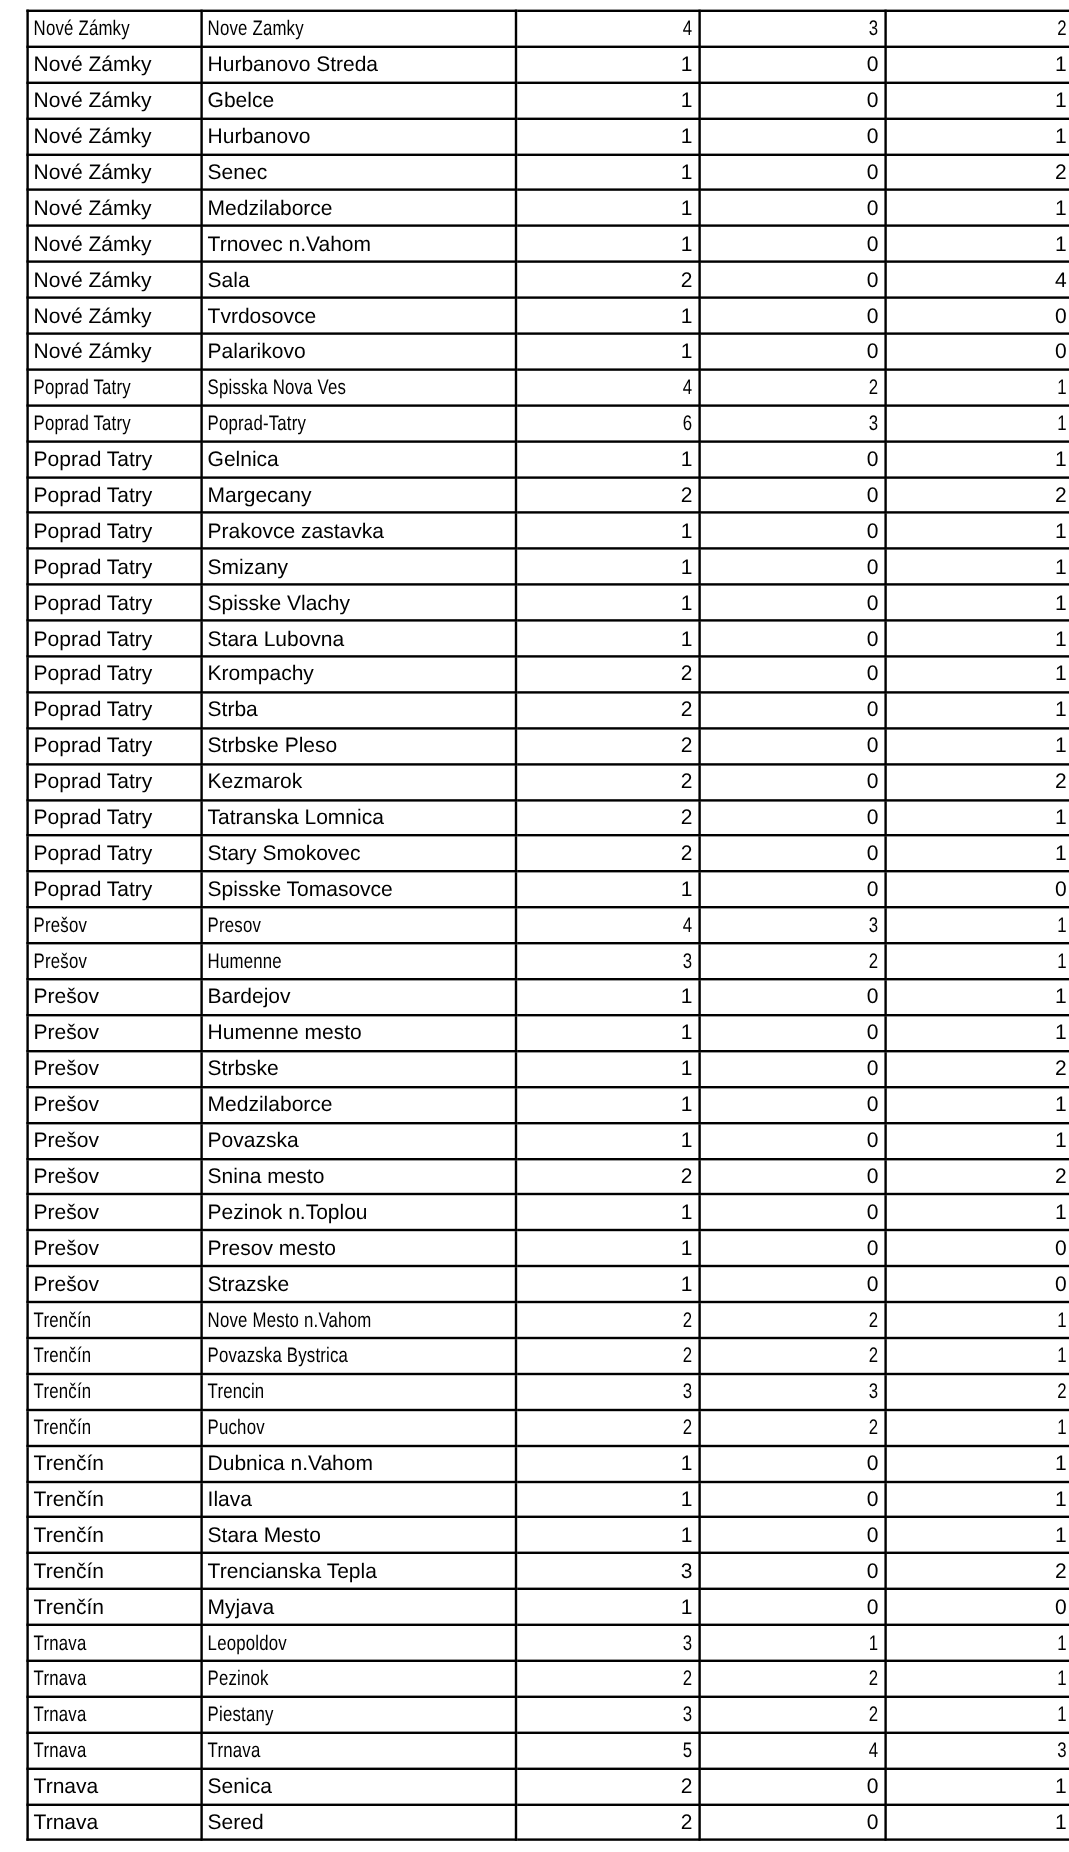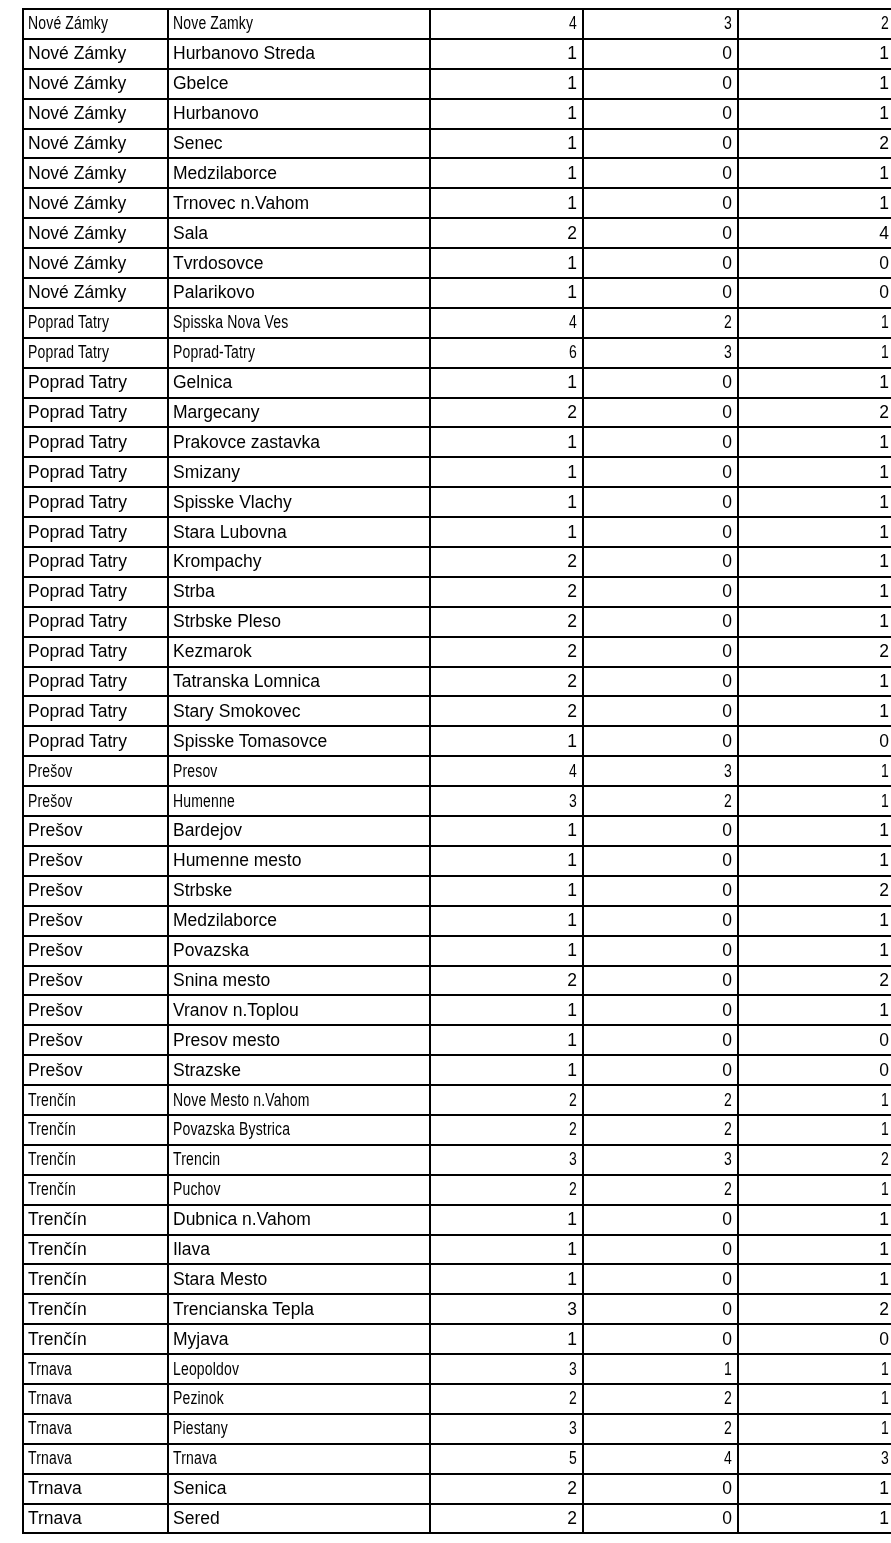--- a/index.html
+++ b/index.html
@@ -279,21 +279,21 @@
   </tr>
         <tr>
     <td class="c-text"><span>Prešov</span></td>
     <td class="c-text"><span>Snina mesto</span></td>
     <td class="c-num"><span>2</span></td>
     <td class="c-num"><span>0</span></td>
     <td class="c-num"><span>2</span></td>
   </tr>
         <tr>
     <td class="c-text"><span>Prešov</span></td>
-    <td class="c-text"><span>Vranov n.Toplou</span></td>
+    <td class="c-text"><span>Pezinok n.Toplou</span></td>
     <td class="c-num"><span>1</span></td>
     <td class="c-num"><span>0</span></td>
     <td class="c-num"><span>1</span></td>
   </tr>
         <tr>
     <td class="c-text"><span>Prešov</span></td>
     <td class="c-text"><span>Presov mesto</span></td>
     <td class="c-num"><span>1</span></td>
     <td class="c-num"><span>0</span></td>
     <td class="c-num"><span>0</span></td>

